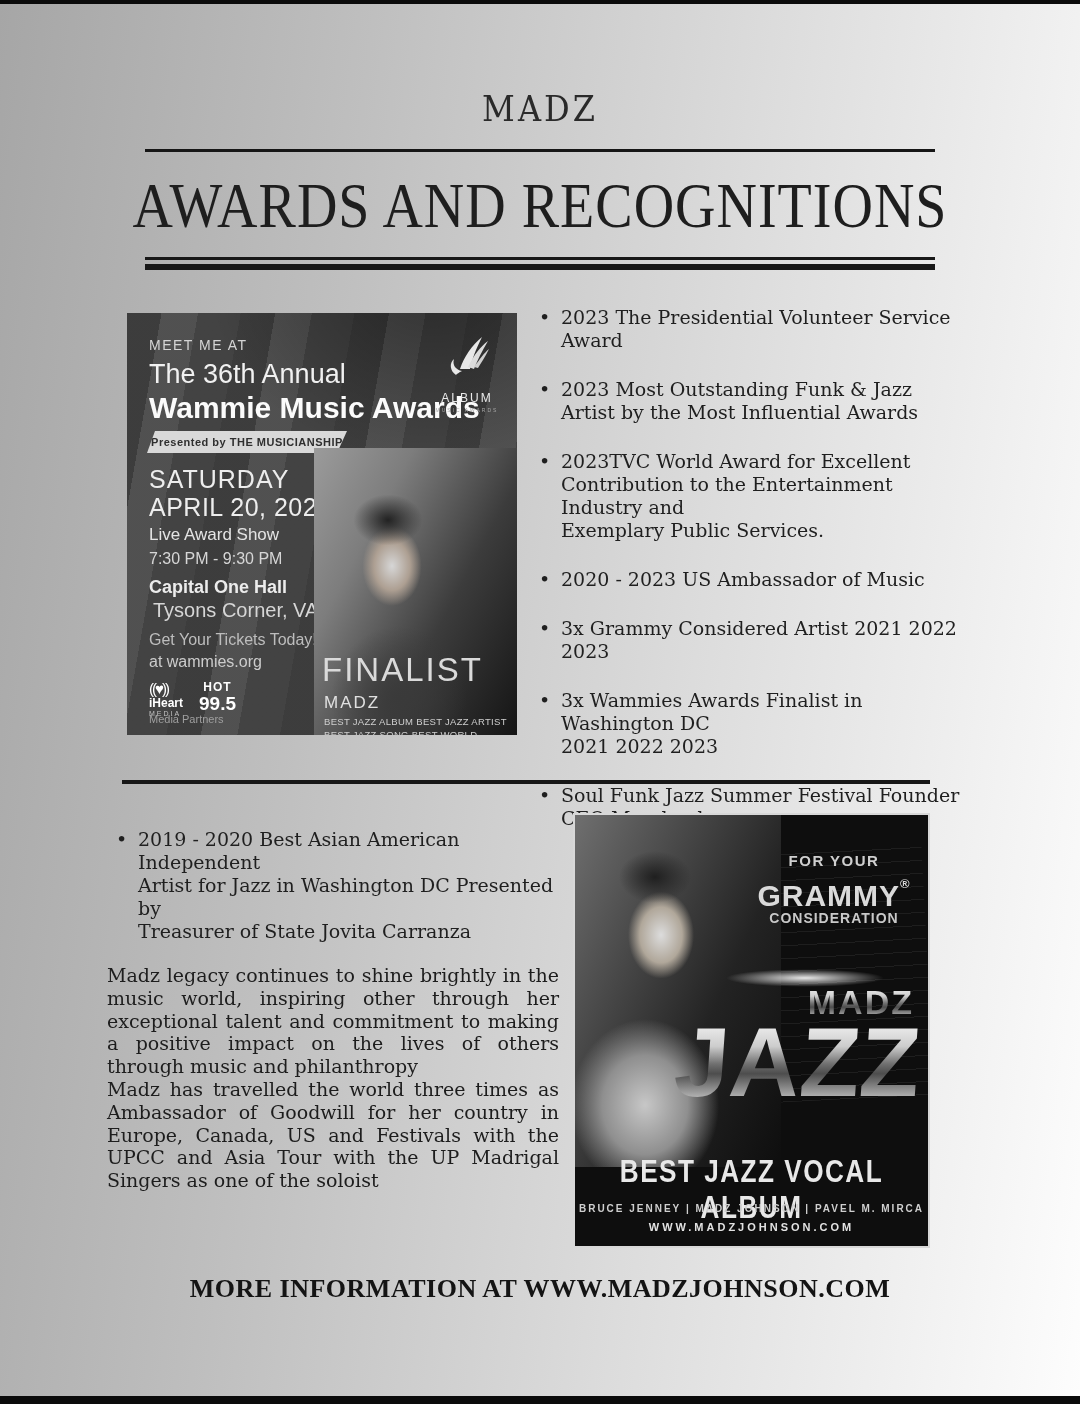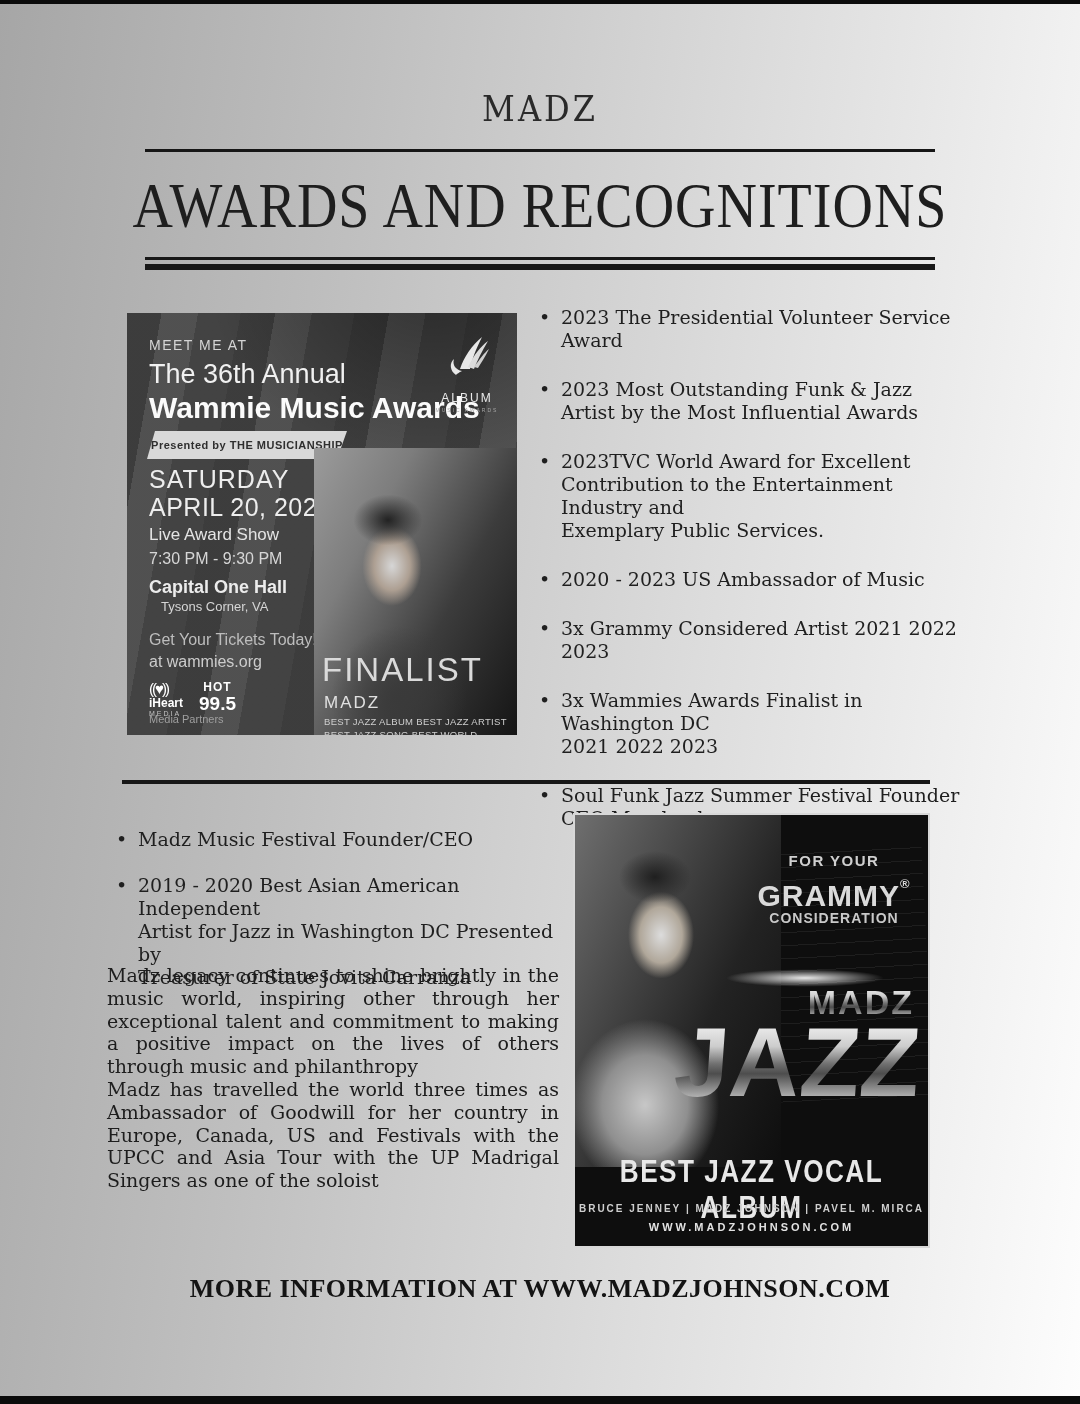--- a/index.html
+++ b/index.html
@@ -26,30 +26,30 @@
   
   .flyer{position:absolute;left:127px;top:313px;width:390px;height:422px;overflow:hidden;
     background:
       radial-gradient(ellipse 320px 260px at 78% -8%,rgba(0,0,0,0.38),rgba(0,0,0,0) 70%),
       repeating-linear-gradient(100deg,rgba(25,25,25,0.30) 0 34px,rgba(120,120,120,0.10) 34px 70px,rgba(40,40,40,0.25) 70px 112px),
       #4c4c4c;
     color:#e8e8e8;}
   .flyer .meet{position:absolute;left:22px;top:24px;font-size:14px;letter-spacing:1.5px;color:#d4d4d4;}
   .flyer .annual{position:absolute;left:22px;top:46px;font-size:27px;font-weight:400;color:#f1f1f1;}
   .flyer .wma{position:absolute;left:22px;top:78px;font-size:30px;font-weight:700;color:#fbfbfb;}
-  .flyer .ribbon{position:absolute;left:20px;top:118px;width:200px;height:28px;background:#d9d9d9;
+  .flyer .ribbon{position:absolute;left:20px;top:118px;width:200px;height:22px;background:#d9d9d9;
     clip-path:polygon(4% 0,100% 0,95% 100%,0 100%);
     display:flex;align-items:center;justify-content:center;}
   .flyer .ribbon span{font-size:11px;font-weight:bold;color:#2f2f2f;letter-spacing:0.5px;}
   .flyer .sat{position:absolute;left:22px;top:152px;font-size:25px;font-weight:500;letter-spacing:1px;color:#ededed;}
   .flyer .apr{position:absolute;left:22px;top:180px;font-size:25px;font-weight:500;letter-spacing:0.5px;color:#ededed;}
   .flyer .live{position:absolute;left:22px;top:212px;font-size:17px;color:#e4e4e4;}
   .flyer .time{position:absolute;left:22px;top:237px;font-size:16px;color:#d6d6d6;}
   .flyer .venue1{position:absolute;left:22px;top:264px;font-size:18px;font-weight:700;color:#ececec;}
-  .flyer .venue2{position:absolute;left:34px;top:286px;font-size:13px;color:#d6d6d6;}
+  .flyer .venue2{position:absolute;left:26px;top:286px;font-size:20px;color:#d6d6d6;}
   .flyer .tix1{position:absolute;left:22px;top:318px;font-size:16px;color:#bdbdbd;}
   .flyer .tix2{position:absolute;left:22px;top:340px;font-size:16px;color:#cccccc;}
   .flyer .logos{position:absolute;left:22px;top:368px;display:flex;gap:16px;align-items:flex-start;}
   .iheart{display:flex;flex-direction:column;align-items:flex-start;line-height:1;}
   .iheart .ic{font-size:15px;color:#fff;letter-spacing:-2px;}
   .iheart .nm{font-size:12px;font-weight:bold;color:#fff;margin-top:1px;}
   .iheart .sub{font-size:7px;letter-spacing:2px;color:#c2c2c2;margin-top:1px;}
   .hot{display:flex;flex-direction:column;align-items:center;line-height:1;color:#fff;}
   .hot .h1{font-size:12px;font-weight:bold;letter-spacing:1px;}
   .hot .h2{font-size:19px;font-weight:bold;letter-spacing:0px;margin-top:1px;}
@@ -193,21 +193,20 @@
     <li>3x Grammy Considered Artist 2021 2022 2023</li>
     <li>3x Wammies Awards Finalist in Washington DC
 2021 2022 2023</li>
     <li>Soul Funk Jazz Summer Festival Founder
  CEO Maryland</li>
   </ul>
 
   <div class="divider"></div>
 
   <ul class="bottom-list">
-    <li>Madz Music Festival Founder/CEO</li>
     <li>2019 - 2020 Best Asian American Independent
 Artist for Jazz in Washington DC Presented by
 Treasurer of State Jovita Carranza</li>
   </ul>
   <div class="paras">
     <p>Madz legacy continues to shine brightly in the music world, inspiring other through her exceptional talent and commitment to making a positive impact on the lives of others through music and philanthropy</p>
     <p>Madz has travelled the world three times as Ambassador of Goodwill for her country in Europe, Canada, US and Festivals with the UPCC and Asia Tour with the UP Madrigal Singers as one of the soloist</p>
   </div>
 
   <div class="poster">

